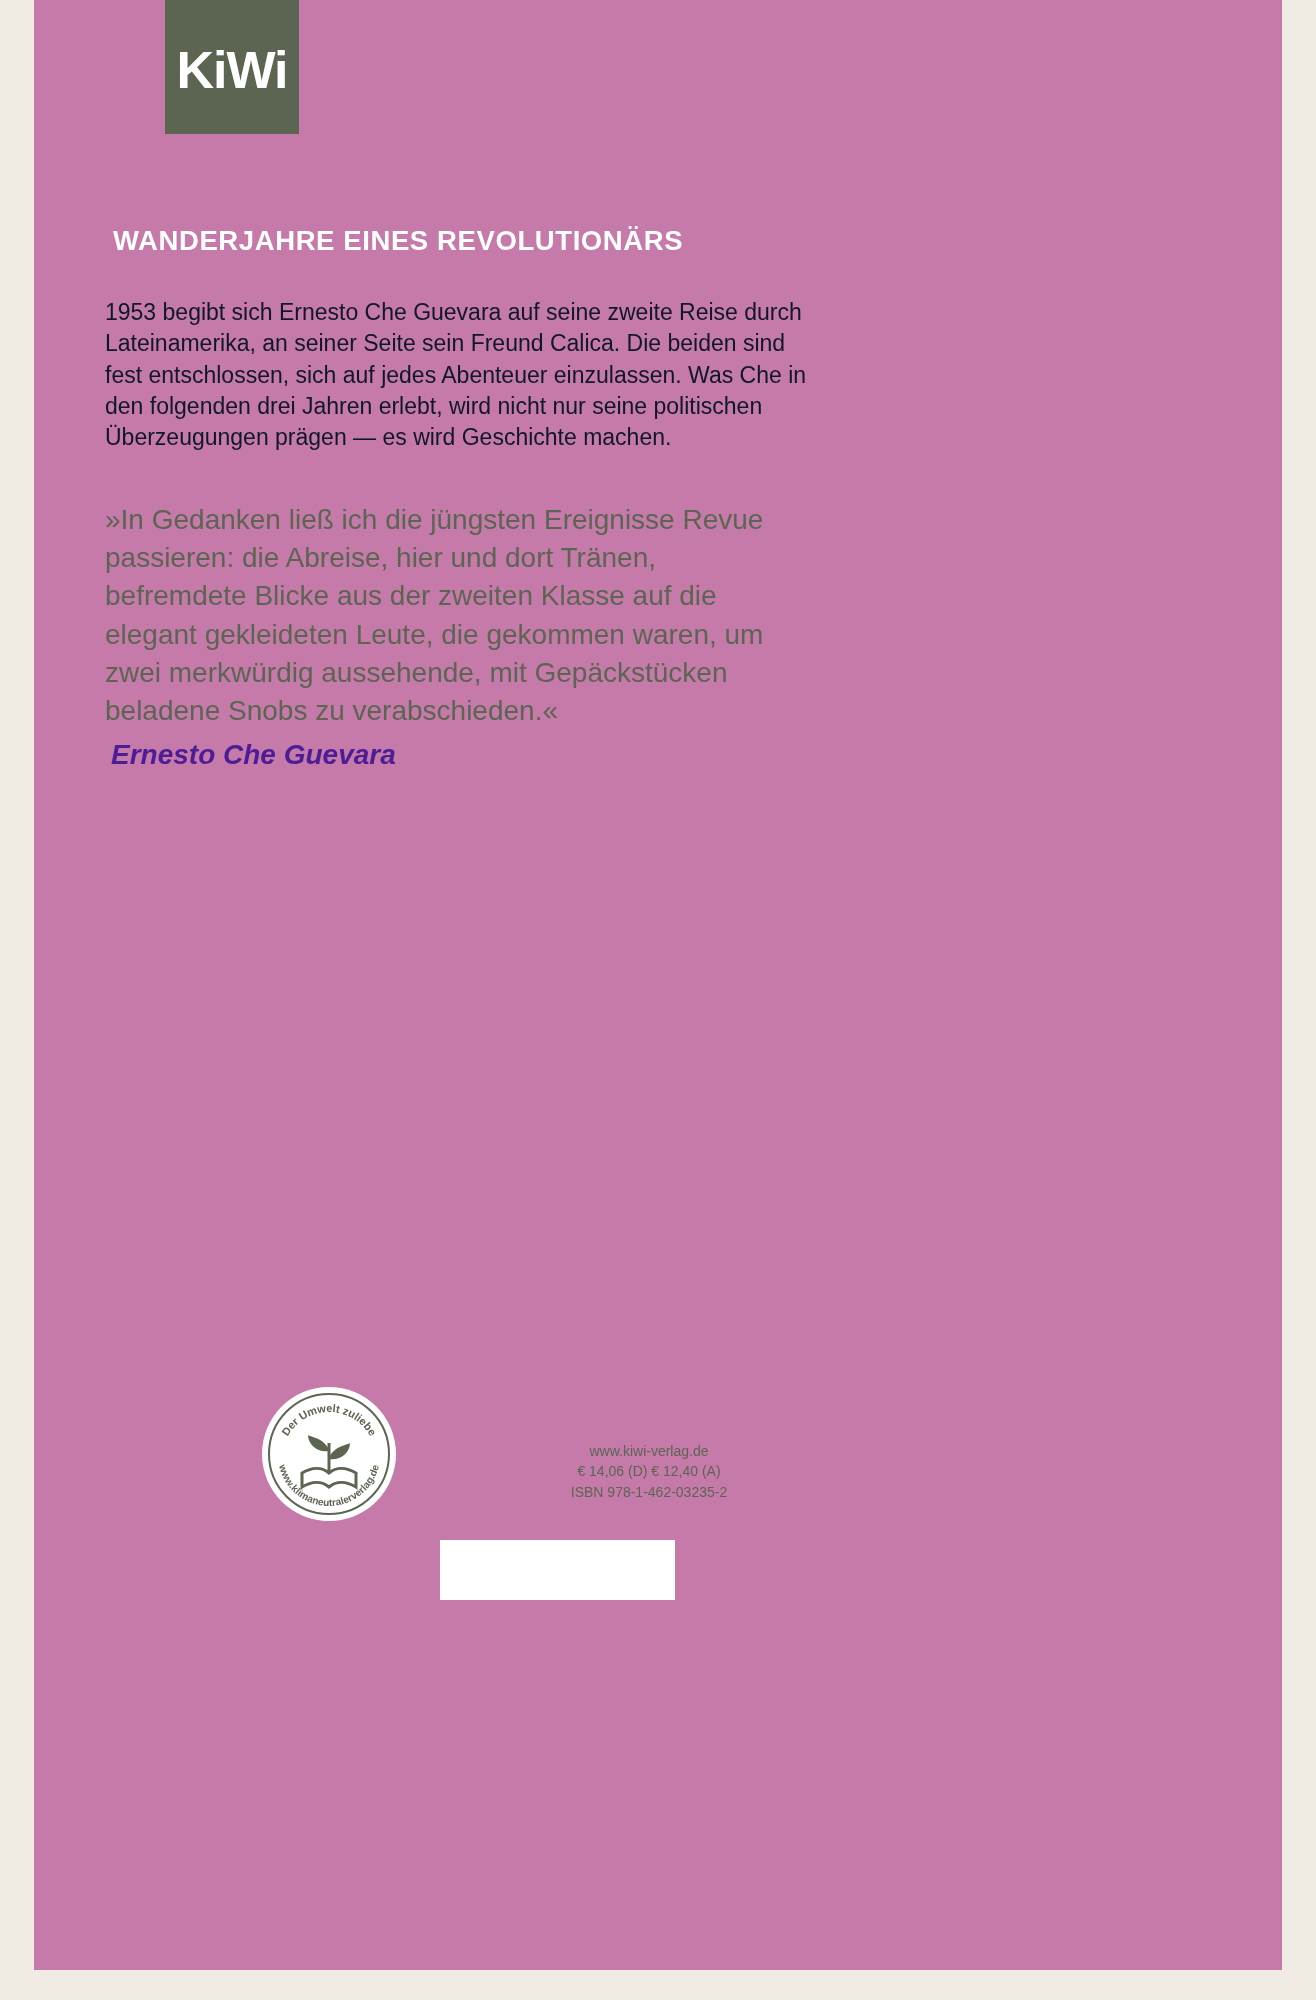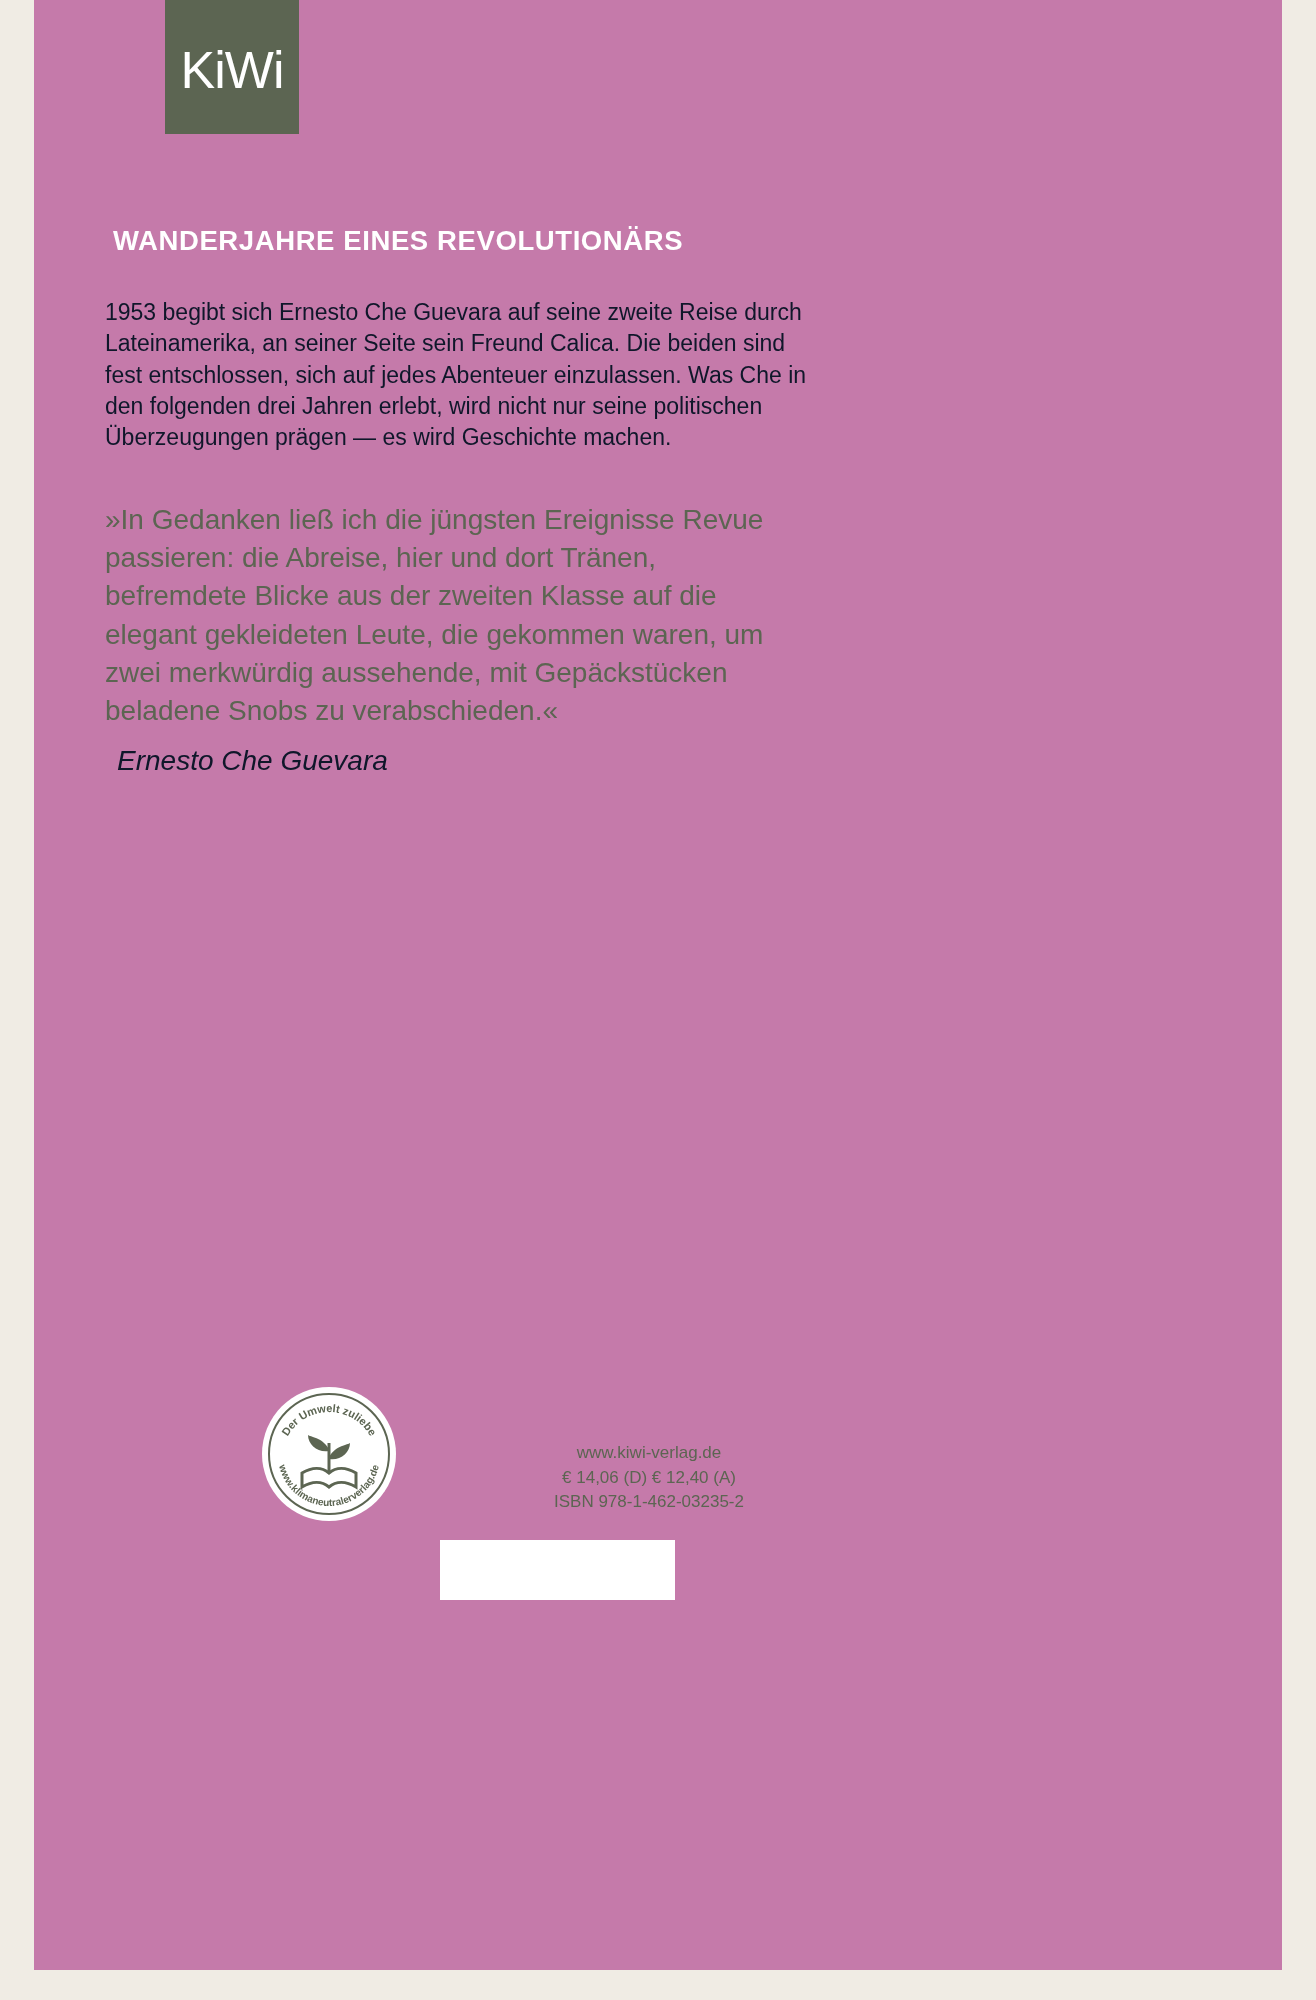--- a/index.html
+++ b/index.html
@@ -32,21 +32,21 @@
     height: 134px;
     background: #5c6552;
     display: flex;
     align-items: center;
     justify-content: center;
   }
   .logo-text {
     color: #ffffff;
     font-family: "Liberation Sans", sans-serif;
     font-size: 52px;
-    font-weight: 400;
+    font-weight: 700;
     letter-spacing: -1px;
     line-height: 1;
     margin-top: 6px;
   }
 
   .content {
     position: absolute;
     left: 71px;
     top: 224px;
     width: 800px;
@@ -73,26 +73,26 @@
 
   .quote {
     color: #5c6552;
     font-size: 28px;
     font-weight: normal;
     line-height: 1.36;
     margin: 0;
     width: 700px;
   }
   .quote-author {
-    color: #0f172a;
+    color: #4c1d95;
     font-size: 28px;
-    font-weight: normal;
+    font-weight: bold;
     font-style: italic;
     line-height: 1.36;
-    margin: 12px;
+    margin: 6px;
   }
 
   
   .seal {
     position: absolute;
     left: 228px;
     top: 1387px;
     width: 134px;
     height: 134px;
     border-radius: 50%;
@@ -103,21 +103,21 @@
   }
 
   .footer-info {
     position: absolute;
     left: 425px;
     top: 1441px;
     width: 380px;
     text-align: center;
     color: #5c6552;
     font-family: "Liberation Sans", sans-serif;
-    font-size: 17px;
+    font-size: 14px;
     line-height: 1.45;
   }
 
   .barcode-box {
     position: absolute;
     left: 406px;
     top: 1540px;
     width: 235px;
     height: 60px;
     background: #ffffff;

